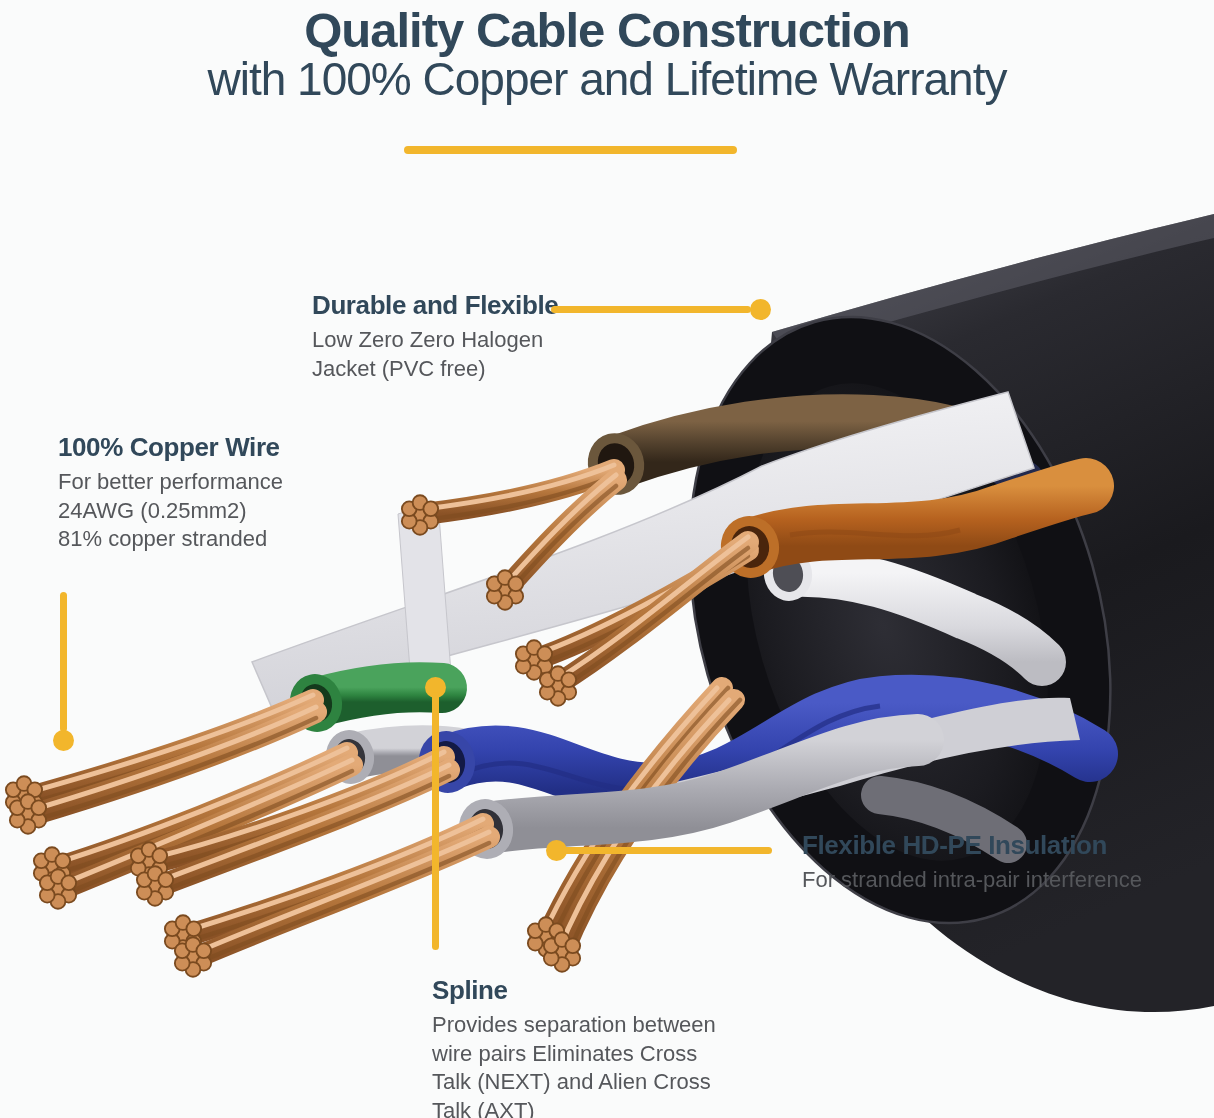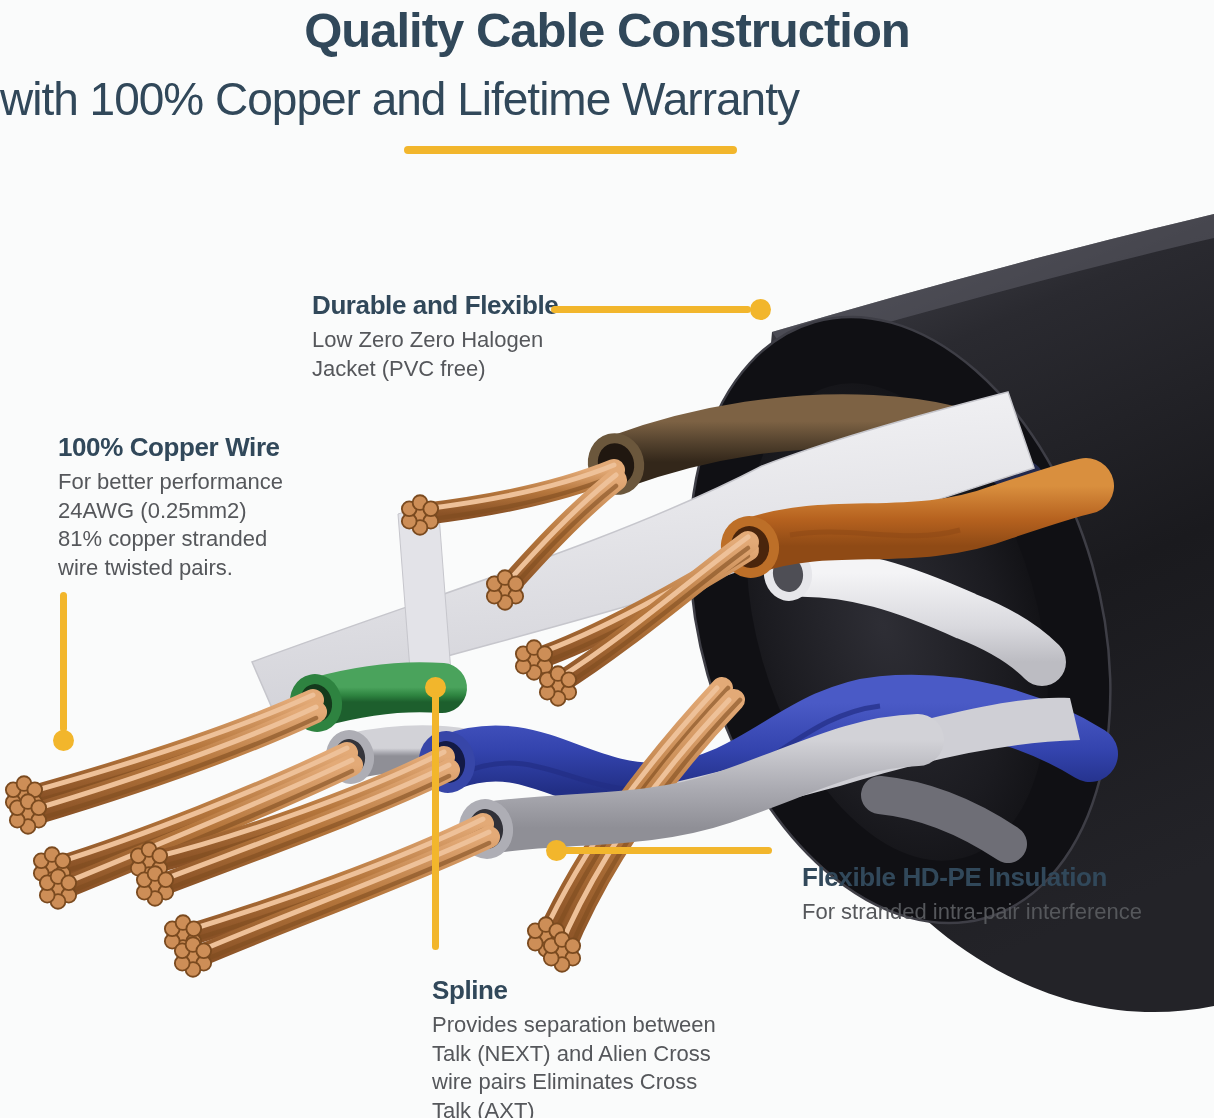--- a/index.html
+++ b/index.html
@@ -7,36 +7,36 @@
     position:relative;width:1214px;height:1118px;margin:0 auto;
     background:var(--bg,#fafbfb);overflow:hidden;
     font-family:"Liberation Sans", sans-serif;
   }
   .illustration{position:absolute;left:0;top:0;width:1214px;height:1118px;}
   .title-line1{
     position:absolute;left:0;top:2px;width:100%;text-align:center;
     font-size:49px;font-weight:700;letter-spacing:-1px;color:var(--heading,#31485A);
   }
   .title-line2{
-    position:absolute;left:0;top:72px;width:100%;text-align:left;
+    position:absolute;left:0;top:52px;width:100%;text-align:center;
     font-size:46px;font-weight:400;letter-spacing:-1px;color:var(--heading,#31485A);
   }
   .title-underline{
     position:absolute;left:404px;top:146px;width:333px;height:8px;border-radius:4px;
     background:var(--accent,#F2B62C);
   }
   .ann{position:absolute;}
   .ann h2{
     margin:0 0 5px 0;font-size:26px;font-weight:700;letter-spacing:-0.4px;
     color:var(--heading,#31485A);line-height:31px;
   }
   .ann .line{font-size:22px;color:var(--body-text,#55575B);line-height:28.5px;}
   .ann-jacket{left:312px;top:290px;}
   .ann-copper{left:58px;top:432px;}
-  .ann-insulation{left:802px;top:862px;}
+  .ann-insulation{left:802px;top:830px;}
   .ann-spline{left:432px;top:975px;}
   .conn-bar-h{position:absolute;height:7px;border-radius:4px;background:var(--accent,#F2B62C);}
   .conn-bar-v{position:absolute;width:7px;border-radius:4px;background:var(--accent,#F2B62C);}
   .conn-dot{position:absolute;width:21px;height:21px;border-radius:50%;background:var(--accent,#F2B62C);}
   
   .c-jacket-line{left:551px;top:306px;width:200px;}
   .c-jacket-dot{left:750px;top:299px;}
   .c-copper-line{left:60px;top:592px;height:140px;}
   .c-copper-dot{left:53px;top:730px;}
   .c-insulation-dot{left:546px;top:840px;}
@@ -271,35 +271,34 @@
     <div class="line">Jacket (PVC free)</div>
   </div>
   <div class="conn-bar-h c-jacket-line"></div>
   <div class="conn-dot c-jacket-dot"></div>
 
   <div class="ann ann-copper">
     <h2>100% Copper Wire</h2>
     <div class="line">For better performance</div>
     <div class="line">24AWG (0.25mm2)</div>
     <div class="line">81% copper stranded</div>
-    <div class="line">wire twisted pairs.</div>
   </div>
   <div class="conn-bar-v c-copper-line"></div>
   <div class="conn-dot c-copper-dot"></div>
 
   <div class="ann ann-insulation">
     <h2>Flexible HD-PE Insulation</h2>
     <div class="line">For stranded intra-pair interference</div>
   </div>
   <div class="conn-dot c-insulation-dot"></div>
   <div class="conn-bar-h c-insulation-line"></div>
 
   <div class="ann ann-spline">
     <h2>Spline</h2>
     <div class="line">Provides separation between</div>
+    <div class="line">wire pairs Eliminates Cross</div>
     <div class="line">Talk (NEXT) and Alien Cross</div>
-    <div class="line">wire pairs Eliminates Cross</div>
     <div class="line">Talk (AXT)</div>
   </div>
   <div class="conn-dot c-spline-dot"></div>
   <div class="conn-bar-v c-spline-line"></div>
 
 </div>
 
 </body></html>

